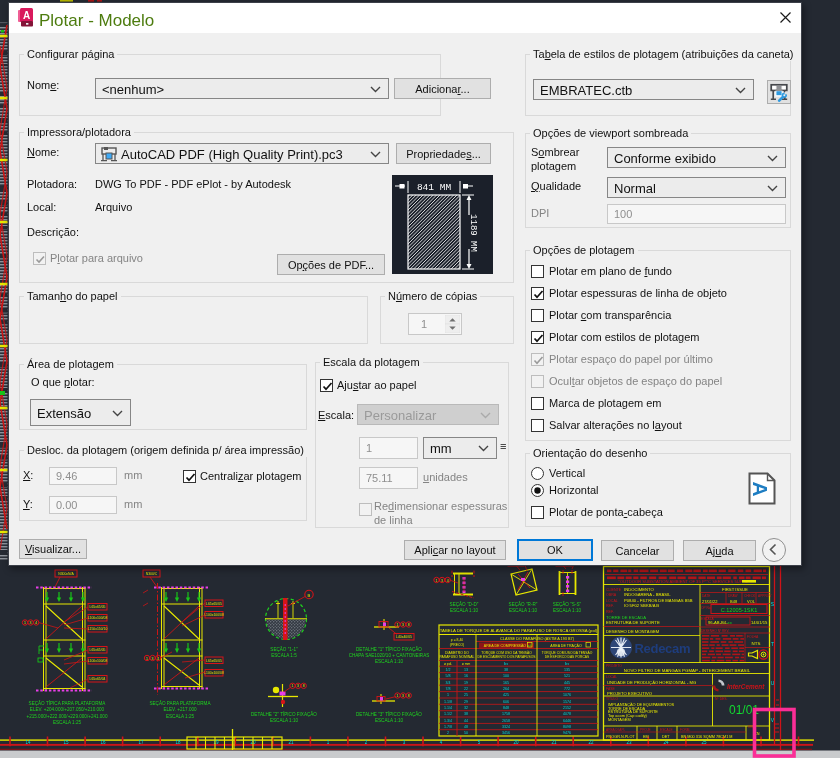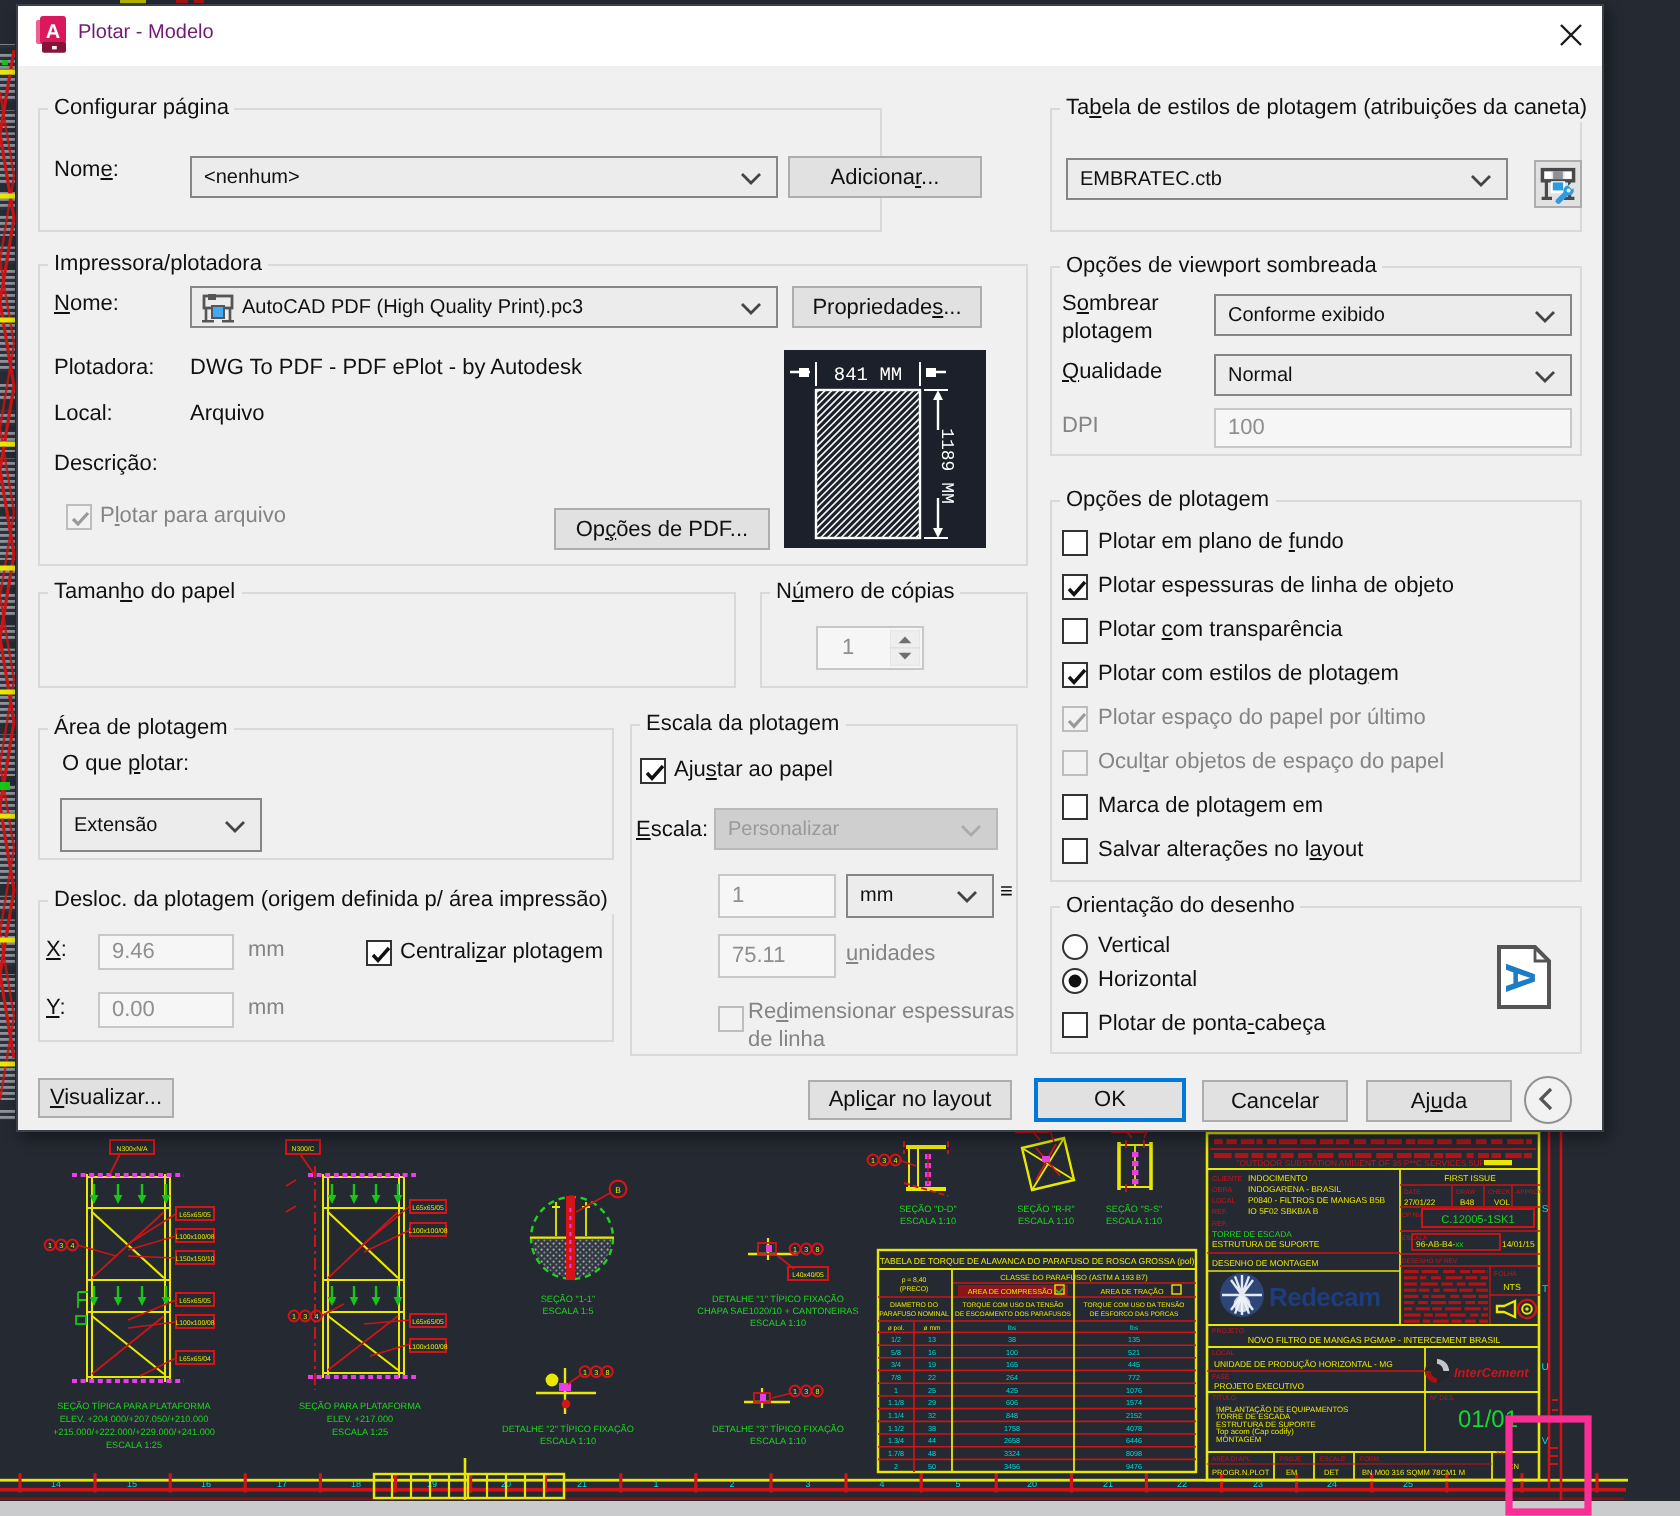--- a/index.html
+++ b/index.html
@@ -2,27 +2,27 @@
 <html><head>
 <meta charset="utf-8">
 <style>
   * { margin:0; padding:0; box-sizing:border-box; }
   html,body { width:840px; height:758px; overflow:hidden; }
   body { background:#242932; font-family:"Liberation Sans", sans-serif; position:relative; }
   #cad { position:absolute; left:0; top:0; z-index:0; }
   #dlg { position:absolute; left:8px; top:2px; width:794px; height:564px; background:#f0f0f0;
          border:1px solid #3c4049; box-shadow:2px 3px 7px rgba(0,0,0,.4); z-index:2; }
   #titlebar { position:absolute; left:0; top:0; width:100%; height:30px; background:#ffffff; }
-  #title-text { position:absolute; left:30px; top:8px; font-size:10px; color:#701a75; }
+  #title-text { position:absolute; left:30px; top:8px; font-size:17px; color:#4d7c0f; }
   .grp { position:absolute; border:1px solid #d9d9d9; }
   .grp > .lbl { position:absolute; top:-8px; left:4px; background:#f0f0f0; padding:0 3px;
                 font-size:11px; color:#111; white-space:nowrap; line-height:14px; }
   .t { position:absolute; font-size:11px; color:#111; white-space:nowrap; line-height:14px; }
   .dis { color:#848484; }
-  .combo { position:absolute; background:#ececec; border:1px solid #868686; font-size:10px;
+  .combo { position:absolute; background:#ececec; border:1px solid #868686; font-size:13px;
            color:#111; overflow:hidden; white-space:nowrap; }
   .combo > .cv { position:absolute; left:6px; top:50%; transform:translateY(-50%); }
   .chev { position:absolute; right:7px; top:50%; width:11px; height:7px; margin-top:-3px; }
   .btn { position:absolute; background:#e1e1e1; border:1px solid #adadad; font-size:11px;
          color:#111; text-align:center; }
   .btn > span { position:absolute; left:0; right:0; top:50%; transform:translateY(-50%); }
   .fld { position:absolute; background:#f6f6f6; border:1px solid #c8c8c8; font-size:11px;
          color:#8f8f8f; }
   .fld > span { position:absolute; left:6px; top:50%; transform:translateY(-50%); }
   .cb { position:absolute; width:13px; height:13px; border:1px solid #333; background:#fff; }

